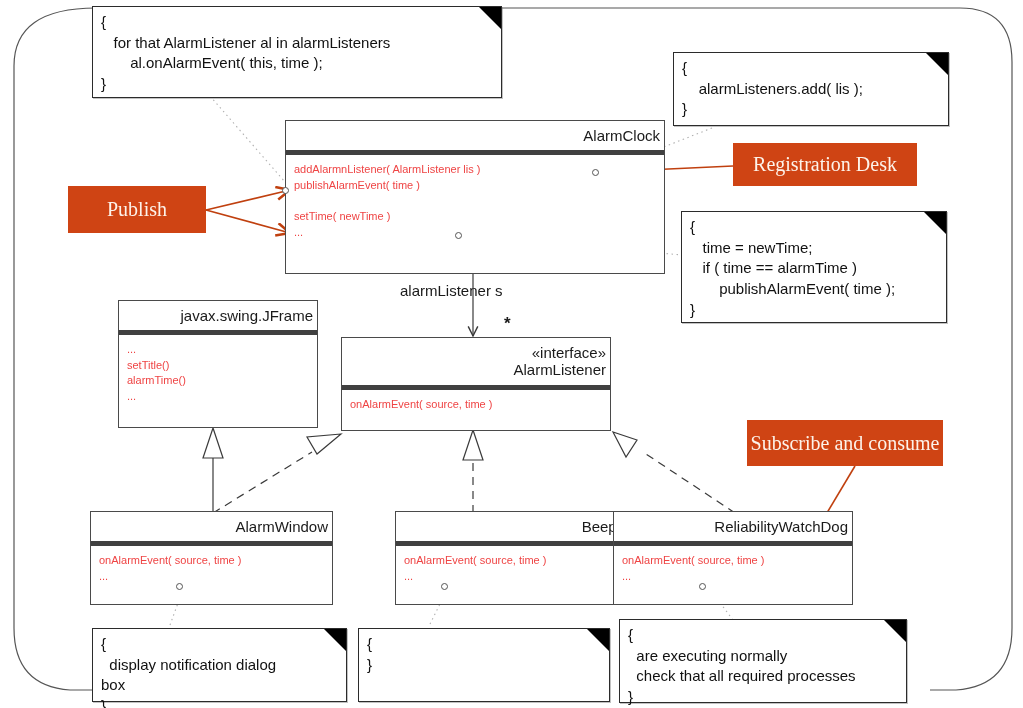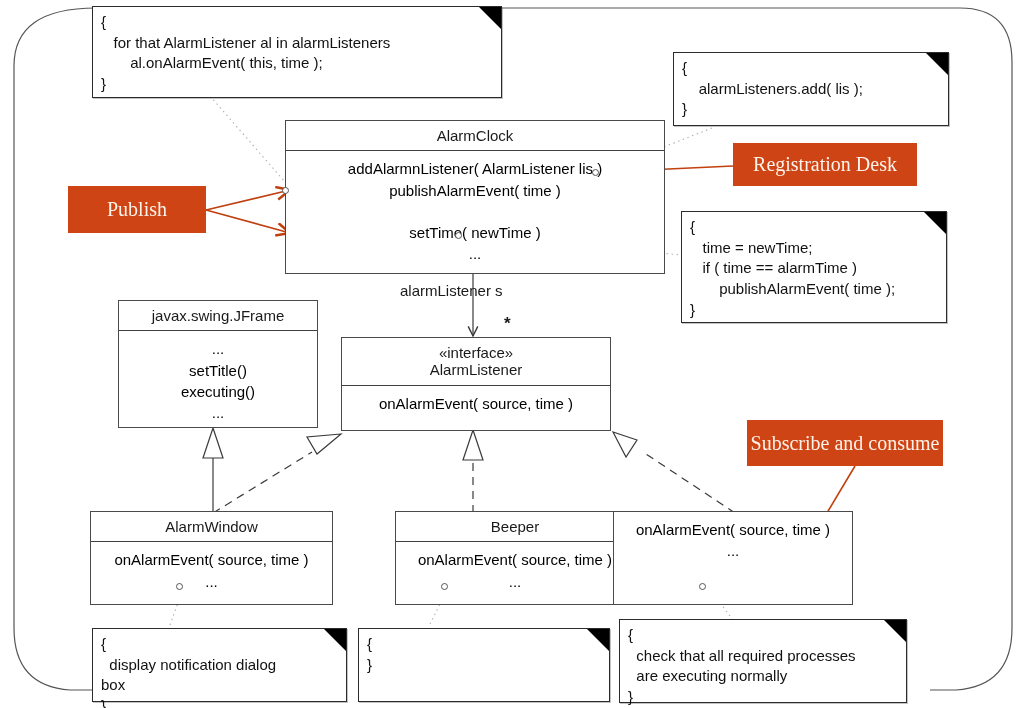--- a/index.html
+++ b/index.html
@@ -24,33 +24,32 @@
     pointer-events: none;
   }
   
   .clsbox {
     position: absolute;
     border: 1px solid #4a4a4a;
     background: #ffffff;
     box-sizing: border-box;
   }
   .clsbox .cls-title {
-    text-align: center;
+    text-align: right;
     font-size: 15px;
     color: #1a1a1a;
     padding: 6px 4px 6px 4px;
     line-height: 1.15;
-    border-bottom: 1px solid #404040;
+    border-bottom: 5px solid #404040;
   }
   .clsbox .cls-body {
-    font-size: 15px;
-    color: #000000;
+    font-size: 11px;
+    color: #ef4444;
     padding: 7px 8px 6px 8px;
     line-height: 1.42;
-    text-align: center;
   }
   .clsbox .cls-body div { white-space: pre; }
   .stereo { font-size: 15px; }
   
   .note {
     position: absolute;
     background: #ffffff;
     box-sizing: border-box;
     border: 1px solid #2b2b2b;
     font-size: 15px;
@@ -195,22 +194,22 @@
 
   <div class="note" style="left:358px; top:628px; width:252px; height:74px;">
     <span class="fold"></span>
     <div class="ln">{</div>
     <div class="ln">}</div>
   </div>
 
   <div class="note" style="left:619px; top:619px; width:288px; height:84px;">
     <span class="fold"></span>
     <div class="ln">{</div>
+    <div class="ln">  are executing normally</div>
     <div class="ln">  check that all required processes</div>
-    <div class="ln">  are executing normally</div>
     <div class="ln">}</div>
   </div>
 
   <div class="clsbox" style="left:285px; top:120px; width:380px; height:154px;">
     <div class="cls-title">AlarmClock</div>
     <div class="cls-body">
       <div>addAlarmnListener( AlarmListener lis )</div>
       <div>publishAlarmEvent( time )</div>
       <div>&nbsp;</div>
       <div>setTime( newTime )</div>
@@ -219,21 +218,21 @@
   </div>
   <span class="anchor-dot" style="left:592px; top:169px;"></span>
   <span class="anchor-dot" style="left:282px; top:187px;"></span>
   <span class="anchor-dot" style="left:455px; top:232px;"></span>
 
   <div class="clsbox" style="left:118px; top:300px; width:200px; height:128px;">
     <div class="cls-title">javax.swing.JFrame</div>
     <div class="cls-body">
       <div>...</div>
       <div>setTitle()</div>
-      <div>executing()</div>
+      <div>alarmTime()</div>
       <div>...</div>
     </div>
   </div>
 
   <div class="clsbox" style="left:341px; top:337px; width:270px; height:94px;">
     <div class="cls-title">
       <div class="stereo">«interface»</div>
       <div>AlarmListener</div>
     </div>
     <div class="cls-body">
@@ -253,20 +252,21 @@
   <div class="clsbox" style="left:355px; top:511px; width:240px; height:94px;margin-left:40px;">
     <div class="cls-title">Beeper</div>
     <div class="cls-body">
       <div>onAlarmEvent( source, time )</div>
       <div>...</div>
     </div>
   </div>
   <span class="anchor-dot" style="left:441px; top:583px;"></span>
 
   <div class="clsbox" style="left:613px; top:511px; width:240px; height:94px;">
+    <div class="cls-title">ReliabilityWatchDog</div>
     <div class="cls-body">
       <div>onAlarmEvent( source, time )</div>
       <div>...</div>
     </div>
   </div>
   <span class="anchor-dot" style="left:699px; top:583px;"></span>
 
   <div class="ftext" style="left:392px; top:282px;">alarmListener s</div>
   <div class="ftext bold" style="left:496px; top:314px;">*</div>
 

